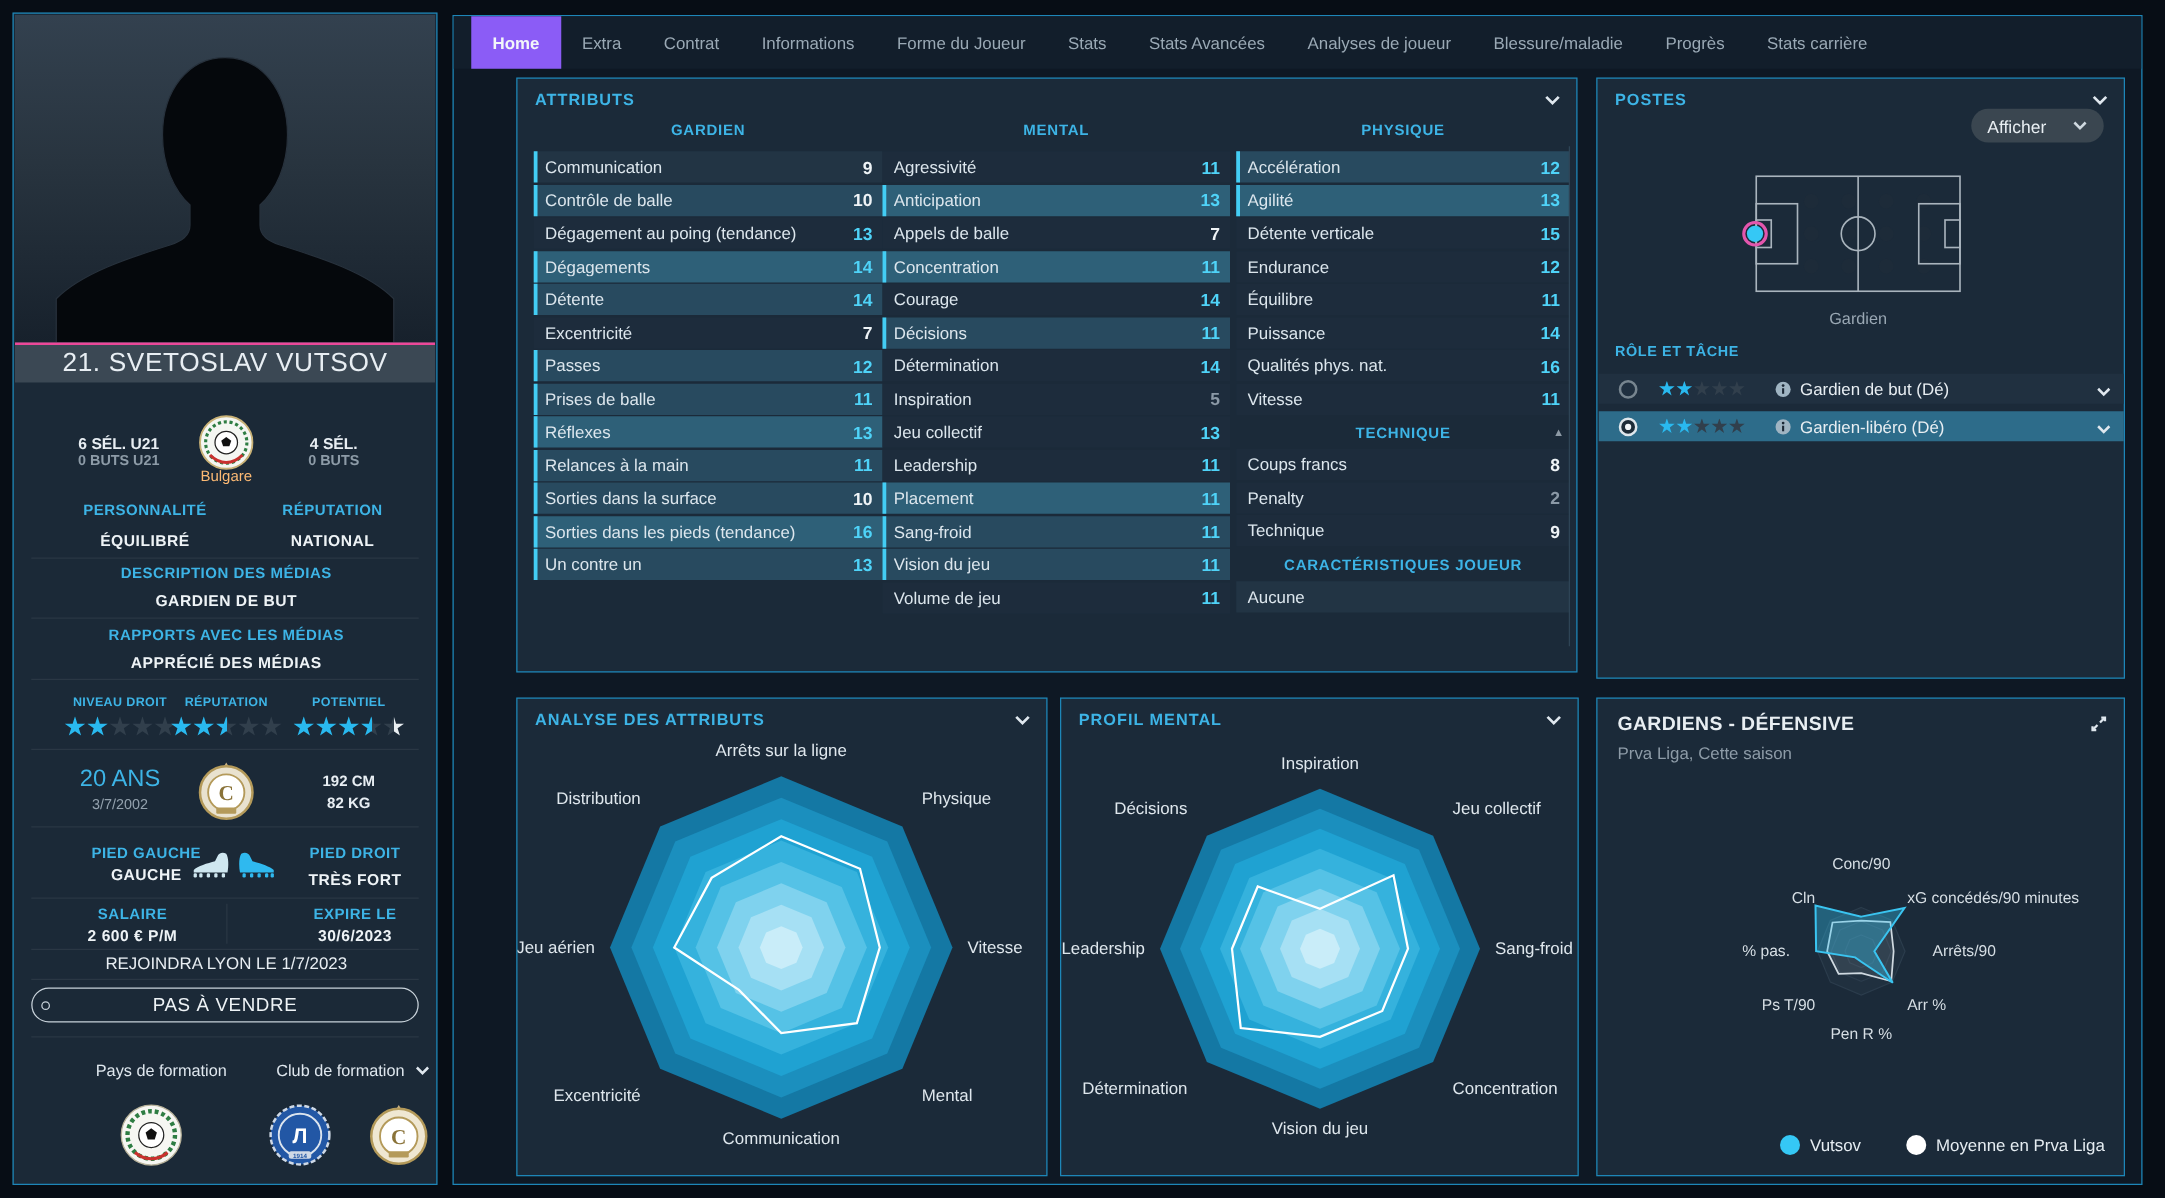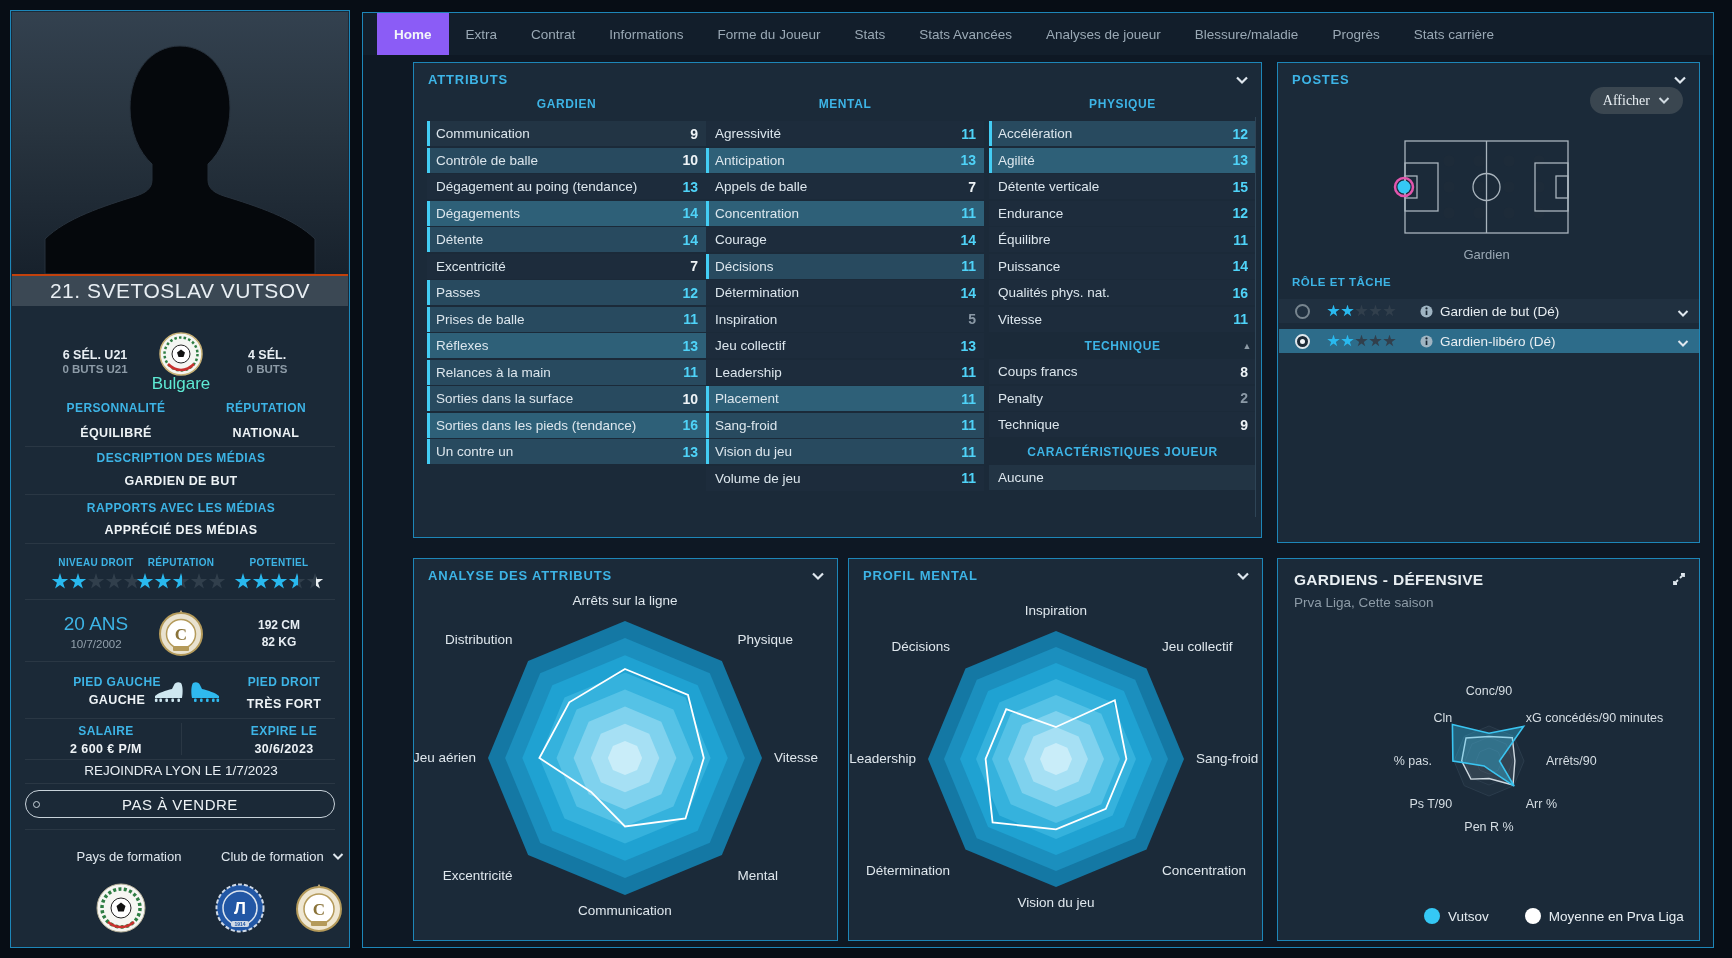--- a/index.html
+++ b/index.html
@@ -17,21 +17,21 @@
     letter-spacing:.8px;color:#3db4e6;}
   .chev{position:absolute;right:12px;top:12px;color:#dfe7ee;}
   .chev svg, .chev-inline svg{display:block}
 
   
   #sidebar{position:absolute;left:10px;top:10px;width:340px;height:938px;
     background:#1b2937;border:1px solid #1d86b8;}
   #photo{position:absolute;left:1px;top:1px;width:336px;height:262px;
     background:linear-gradient(180deg,#33414f 0%,#28343f 45%,#17212c 100%);overflow:hidden;}
   #nameband{position:absolute;left:1px;top:263px;width:336px;height:32px;
-    background:#3b4854;border-top:2px solid #c2410c;display:flex;align-items:center;justify-content:center;
+    background:#3b4854;border-top:2px solid #ec4899;display:flex;align-items:center;justify-content:center;
     font-size:21px;letter-spacing:.5px;color:#e8eef3;}
   .sb-abs{position:absolute;}
   .sb-center{text-align:center;}
   .cap-line1{font-size:12.5px;font-weight:700;color:#e8eef3;line-height:14px}
   .cap-line2{font-size:11.5px;font-weight:700;color:#8d9ba7;line-height:14px}
   .sb-label{font-size:12px;font-weight:700;color:#3db4e6;letter-spacing:.4px}
   .sb-label-sm{font-size:10px;font-weight:700;color:#3db4e6;letter-spacing:.3px}
   .sb-value{font-size:12.5px;font-weight:700;color:#eef3f6;letter-spacing:.4px}
   .sb-divider{position:absolute;left:14px;right:14px;height:1px;background:#2a3744}
   .stars-row{display:flex;justify-content:center;gap:1px}
@@ -77,21 +77,21 @@
   .arow.acc{border-left-color:#43cdf4;}
   .bg-d1{background:#1d2c3c}.bg-d2{background:#223444}.bg-m{background:#284a5f}.bg-h{background:#2e6078}
   .alabel{flex:1;white-space:nowrap;overflow:hidden}
   .aval{font-weight:700;font-size:14px}
   .aval.c{color:#4fd3f8}.aval.w{color:#eef3f6}.aval.g{color:#8b99a6}
   #attr-scrollline{position:absolute;right:5px;top:54px;height:400px;width:1px;background:#2e4456}
 
   
   #panel-postes{left:1277px;top:62px;width:423px;height:481px;}
   #btn-afficher{position:absolute;right:16px;top:24px;height:27px;padding:0 13px;border-radius:14px;
-    background:#3a4650;color:#e8eef2;font-size:14px;display:flex;align-items:center;gap:8px;cursor:pointer;border:none;font-family:Liberation Serif, serif}
+    background:#3a4650;color:#e8eef2;font-size:14px;display:flex;align-items:center;gap:21px;cursor:pointer;border:none;font-family:Liberation Sans, sans-serif}
   #pitch-wrap{position:absolute;left:126px;top:77px;width:165px;height:94px;overflow:visible}
   #pitch-caption{position:absolute;left:126px;top:184px;width:165px;text-align:center;
     font-size:13px;color:#9aa8b4;}
   #role-header{position:absolute;left:14px;top:213px;font-size:11.5px;font-weight:700;
     letter-spacing:.5px;color:#3db4e6;}
   #role-rows{position:absolute;left:1px;top:236px;width:420px;}
   .role-row{position:relative;display:flex;align-items:center;height:24px;margin-bottom:6px;
     padding-left:16px;background:#203040;color:#e8eef2;font-size:13.5px;}
   .role-row.sel{background:#2d6c8a;}
   .radio{width:15px;height:15px;border-radius:50%;border:2px solid #77858f;margin-right:17px;position:relative;}
@@ -136,21 +136,21 @@
     </div>
     <div class="sb-abs" style="left:148px;top:321px">
       <svg width="44" height="44" viewBox="0 0 44 44">
         <circle cx="22" cy="22" r="21" fill="#f4f6f2" stroke="#c9b277" stroke-width="1.5"></circle>
         <circle cx="22" cy="22" r="16.5" fill="none" stroke="#2e7d43" stroke-width="2.5" stroke-dasharray="2.5,2.2"></circle>
         <circle cx="22" cy="22" r="9" fill="#ffffff" stroke="#222" stroke-width="1"></circle>
         <polygon points="22,17.5 26,20.5 24.5,25 19.5,25 18,20.5" fill="#111"></polygon>
         <path d="M9,32 Q15,38 22,38 Q29,38 35,32" fill="none" stroke="#c8312e" stroke-width="2.5"></path>
       </svg>
     </div>
-    <div class="sb-abs sb-center" style="left:90px;top:363px;width:160px;font-size:17px;color:#5eead4">Bulgare</div>
+    <div class="sb-abs sb-center" style="left:90px;top:363px;width:160px;font-size:12px;color:#fdba74">Bulgare</div>
     <div class="sb-abs sb-center" style="left:186px;top:337px;width:140px">
       <div class="cap-line1">4 SÉL.</div>
       <div class="cap-line2">0 BUTS</div>
     </div>
 
     <div class="sb-abs sb-center" style="left:20px;top:390px;width:170px">
       <div class="sb-label">PERSONNALITÉ</div>
       <div class="sb-value" style="margin-top:11px">ÉQUILIBRÉ</div>
     </div>
     <div class="sb-abs sb-center" style="left:180px;top:390px;width:150px">
@@ -198,21 +198,21 @@
           <span class="star f"></span>
           <span class="star f"></span>
           <span class="star h"></span>
           <span class="star hw"></span>
         </div>
     </div>
     <div class="sb-divider" style="top:588px"></div>
 
     <div class="sb-abs sb-center" style="left:15px;top:602px;width:140px">
       <div class="age-big">20 ANS</div>
-      <div class="age-dob">10/7/2002</div>
+      <div class="age-dob">3/7/2002</div>
     </div>
     <div class="sb-abs" style="left:146px;top:598px">
       <svg width="48" height="48" viewBox="0 0 48 48">
         <polygon points="24,1 27,6 21,6" fill="#cbb487"></polygon>
         <circle cx="24" cy="25" r="21" fill="#e9e2cf" stroke="#b49a5a" stroke-width="2"></circle>
         <circle cx="24" cy="25" r="14.5" fill="#ffffff" stroke="#b49a5a" stroke-width="1.5"></circle>
         <text x="24" y="31" text-anchor="middle" font-family="Liberation Serif, serif" font-size="17" font-weight="bold" fill="#8a7339">C</text>
         <rect x="16" y="37" width="16" height="5" rx="1" fill="#b49a5a"></rect>
       </svg>
     </div>

